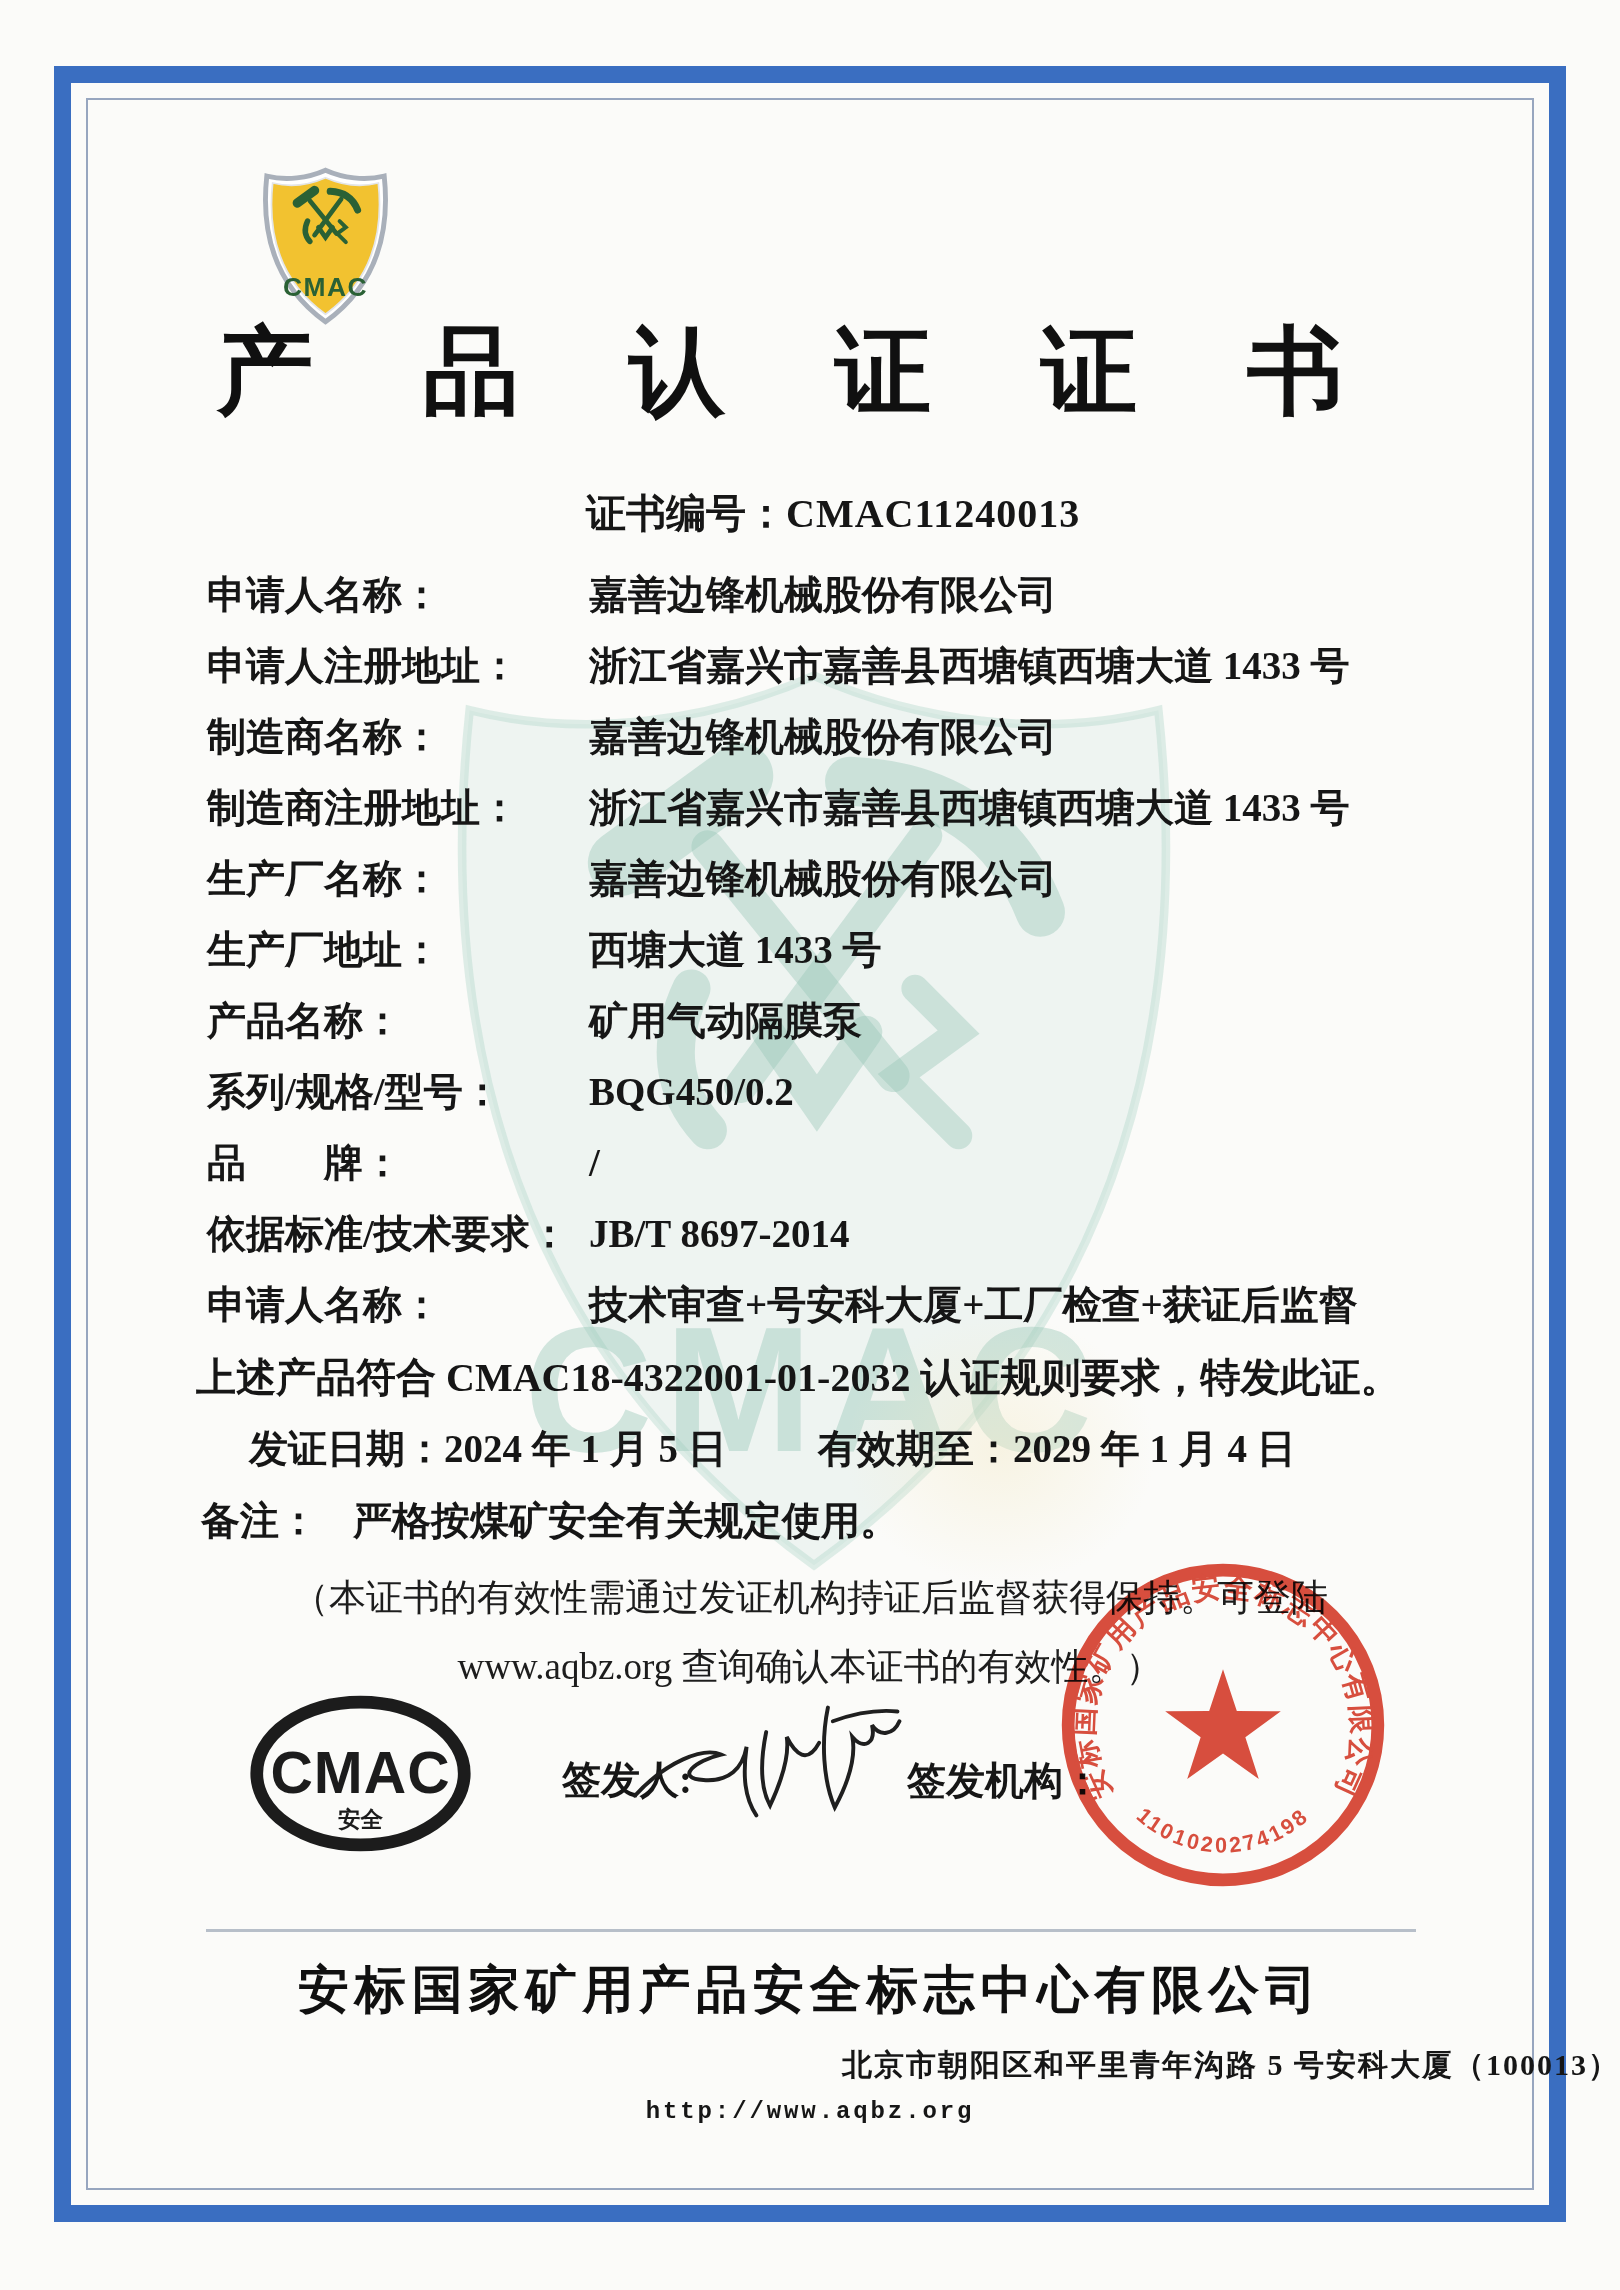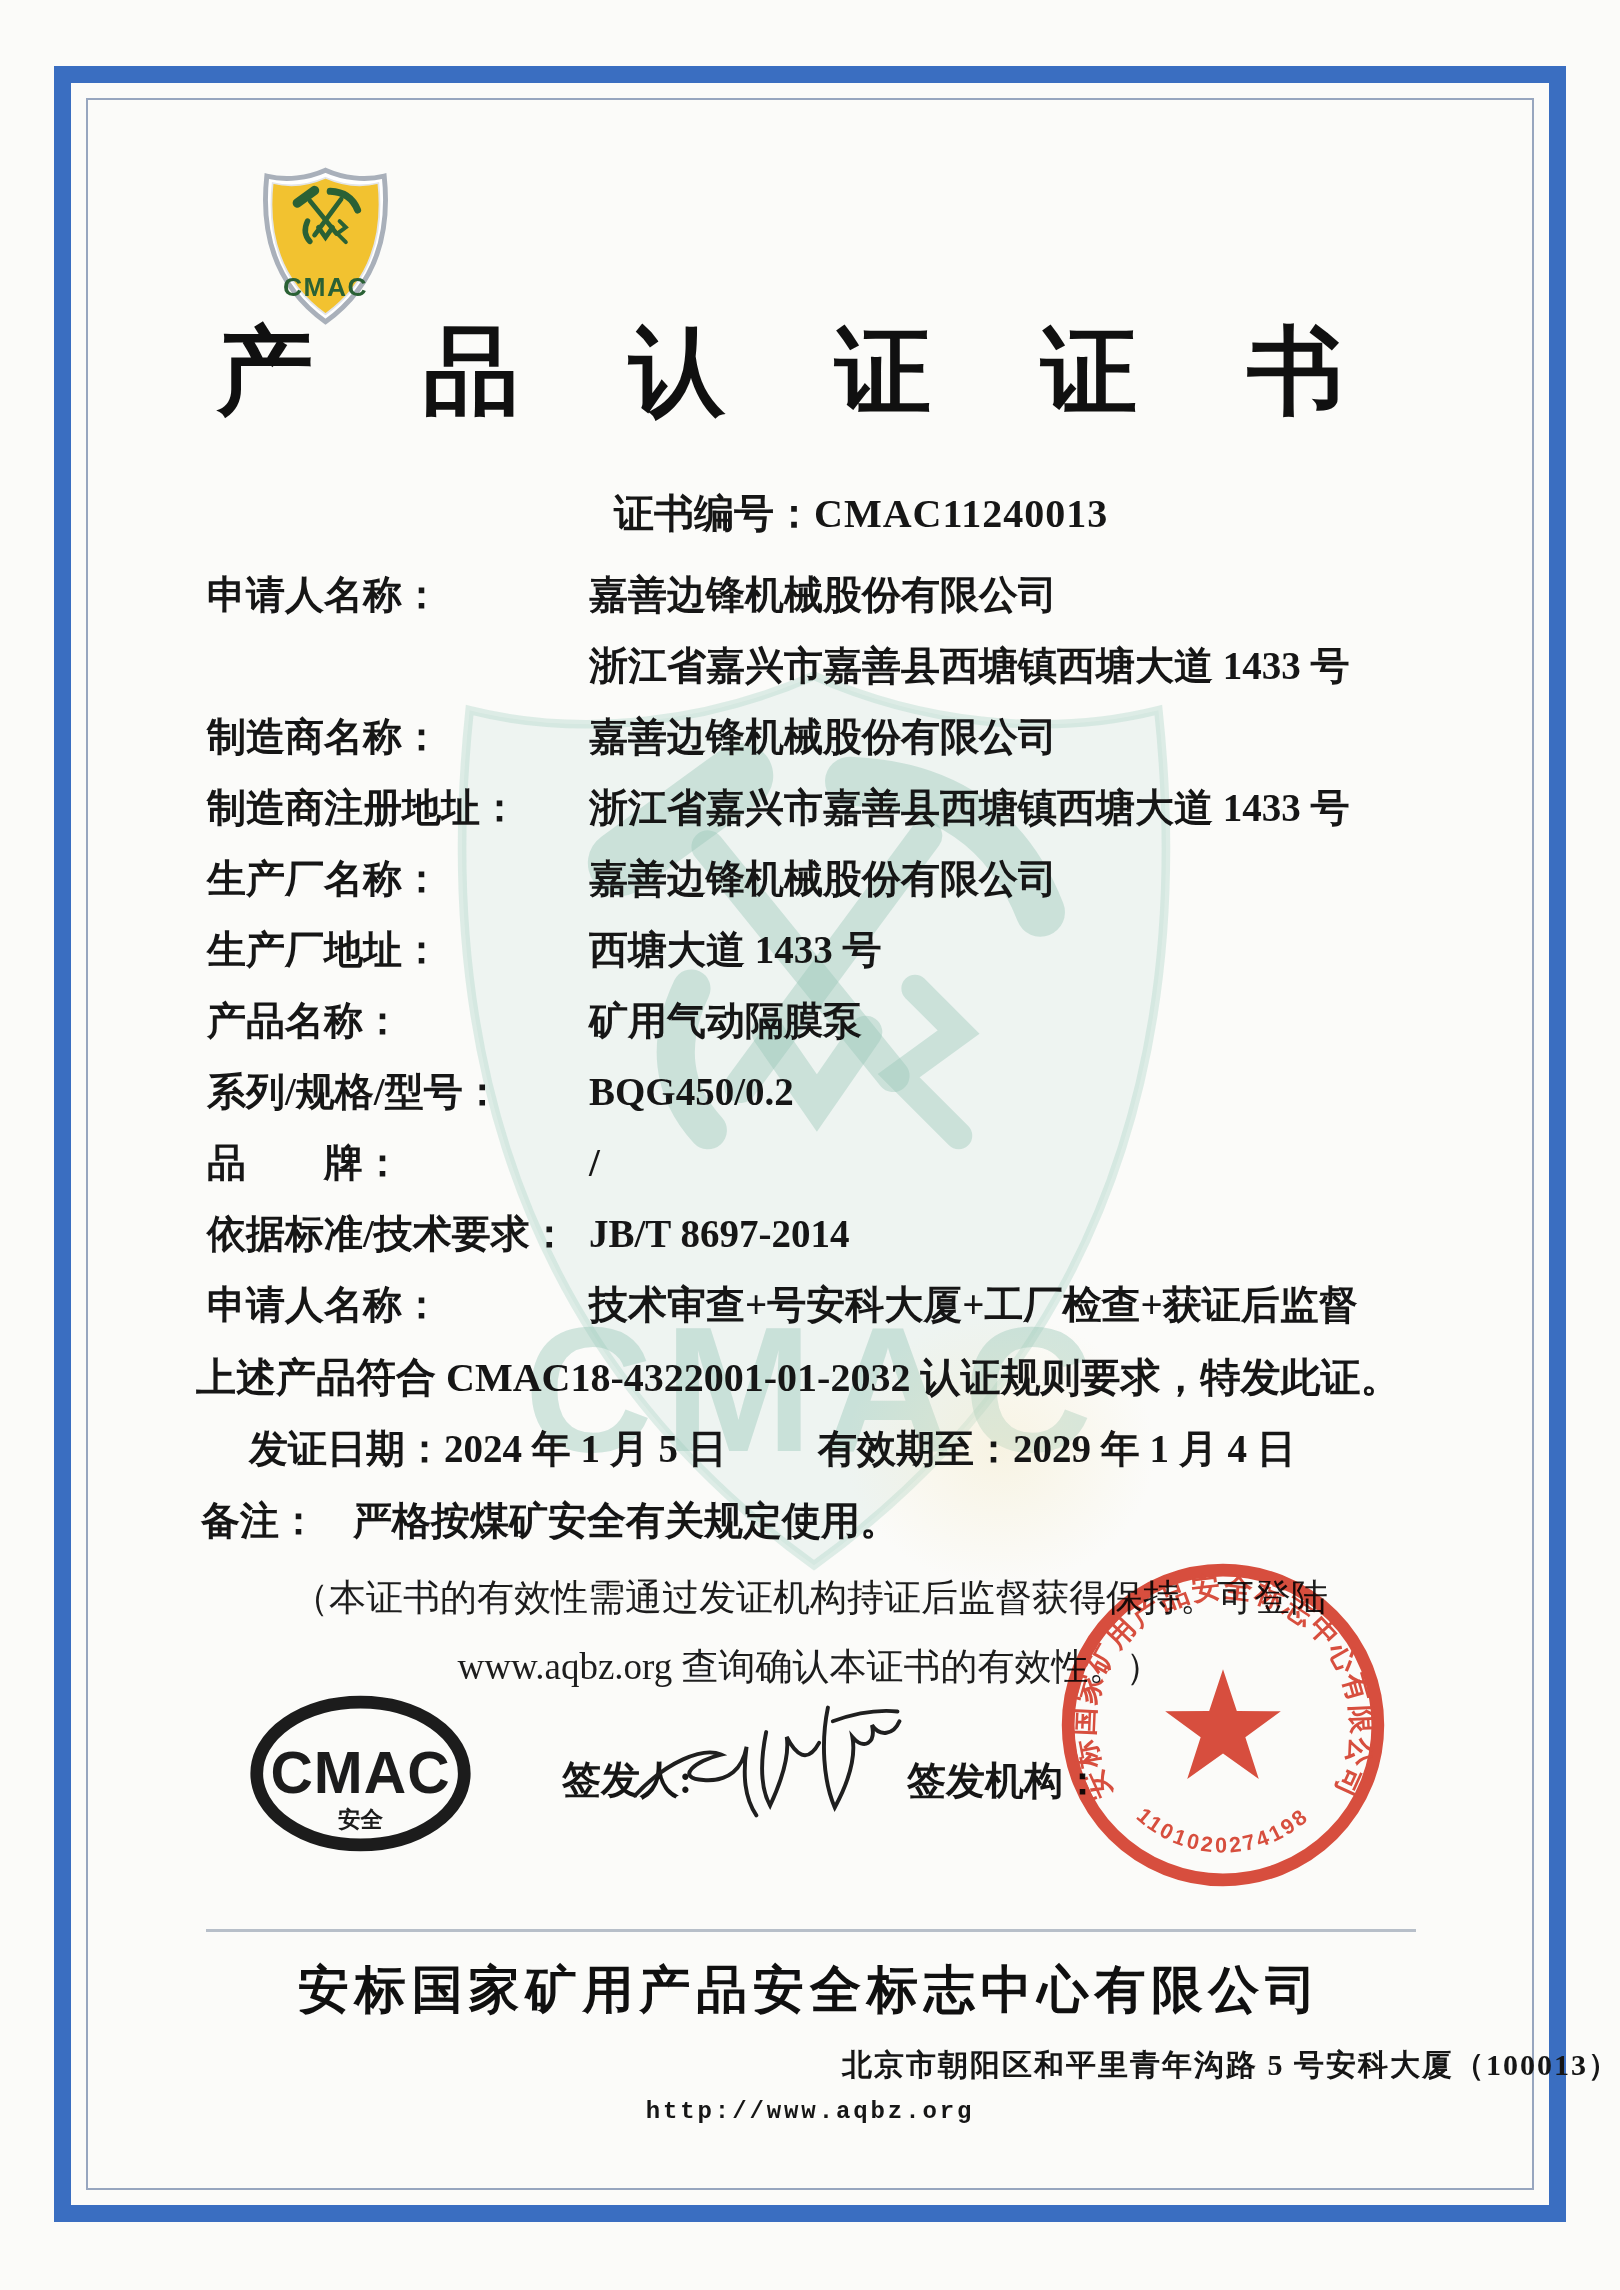--- a/index.html
+++ b/index.html
@@ -33,21 +33,20 @@
     letter-spacing:110px;
     padding-left:50px;
     line-height:1.05;
     color:#101010;
     white-space:nowrap;
   }
   .cert-no{
     left:586px;top:486px;
     font-size:40px;font-weight:bold;
     white-space:nowrap;
-    margin-left:28px;
   }
   .cert-no .num{font-family:"Liberation Serif", serif;letter-spacing:1px;}
   .fields{left:6px;top:559px;width:100%;}
   .field-row{
     position:relative;
     height:71px;
     line-height:71px;
     white-space:nowrap;
     font-size:39px;font-weight:bold;
   }
@@ -157,20 +156,21 @@
   </div>
 
   <div class="abs fields">
 
       <div class="field-row">
         <span class="lbl">申请人名称：</span>
         <span class="val">嘉善边锋机械股份有限公司</span>
       </div>
 
       <div class="field-row">
+        <span class="lbl">申请人注册地址：</span>
         <span class="val">浙江省嘉兴市嘉善县西塘镇西塘大道 1433 号</span>
       </div>
 
       <div class="field-row">
         <span class="lbl">制造商名称：</span>
         <span class="val">嘉善边锋机械股份有限公司</span>
       </div>
 
       <div class="field-row">
         <span class="lbl">制造商注册地址：</span>

